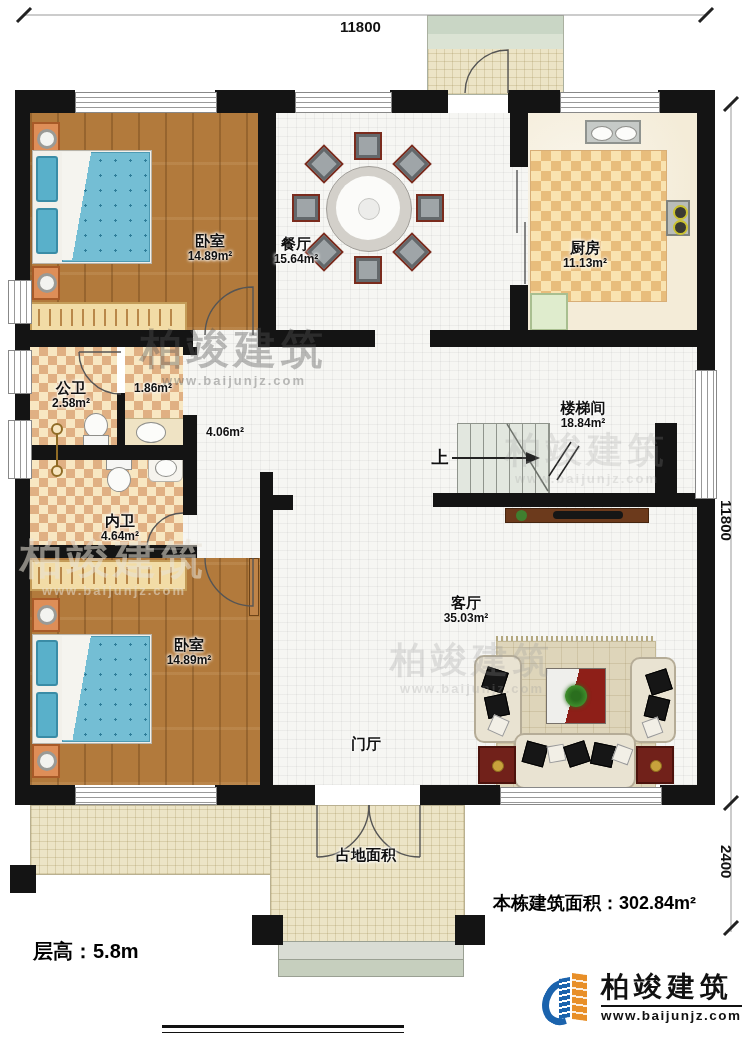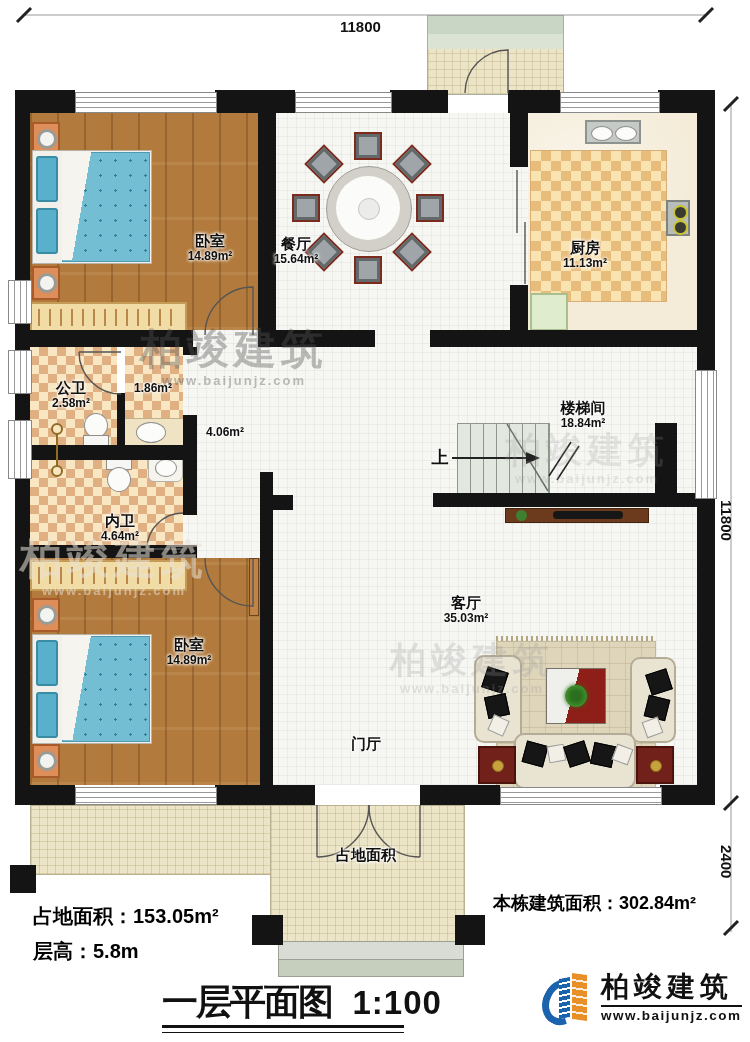--- a/index.html
+++ b/index.html
@@ -344,28 +344,23 @@
   </div>
   <div class="wm" style="left:20px;top:538px;color:#e8e2d6;opacity:.55;">
     <span class="wm-big">柏竣建筑</span>
     <span class="wm-url">www.baijunjz.com</span>
   </div>
   <div class="wm" style="left:390px;top:642px;color:#999;opacity:.26;">
     <span class="wm-big" style="font-size:36px;">柏竣建筑</span>
     <span class="wm-url">www.baijunjz.com</span>
   </div>
 
-  <div class="stats" style="left:33px;top:903px;font-size:20px;">占地面积：153.05m²</div>
   <div class="stats" style="left:33px;top:938px;font-size:20px;">层高：5.8m</div>
   <div class="stats" style="left:493px;top:891px;font-size:18px;">本栋建筑面积：302.84m²</div>
 
-  <div class="abs" style="left:162px;top:978px;z-index:45;white-space:nowrap;">
-    <span class="title-cn">一层平面图</span>
-    <span class="title-scale">1:100</span>
-  </div>
   <div class="abs" style="left:162px;top:1025px;width:242px;height:4px;border-top:3px solid #111;border-bottom:1px solid #111;z-index:45;"></div>
 
   <div class="brand">
     <div class="brand-icon">
       <div class="bi-sw"></div>
       <div class="bi-b1"></div>
       <div class="bi-b2"></div>
     </div>
     <div class="brand-text" style="margin-left:6px;">
       <div class="brand-name">柏竣建筑</div>

